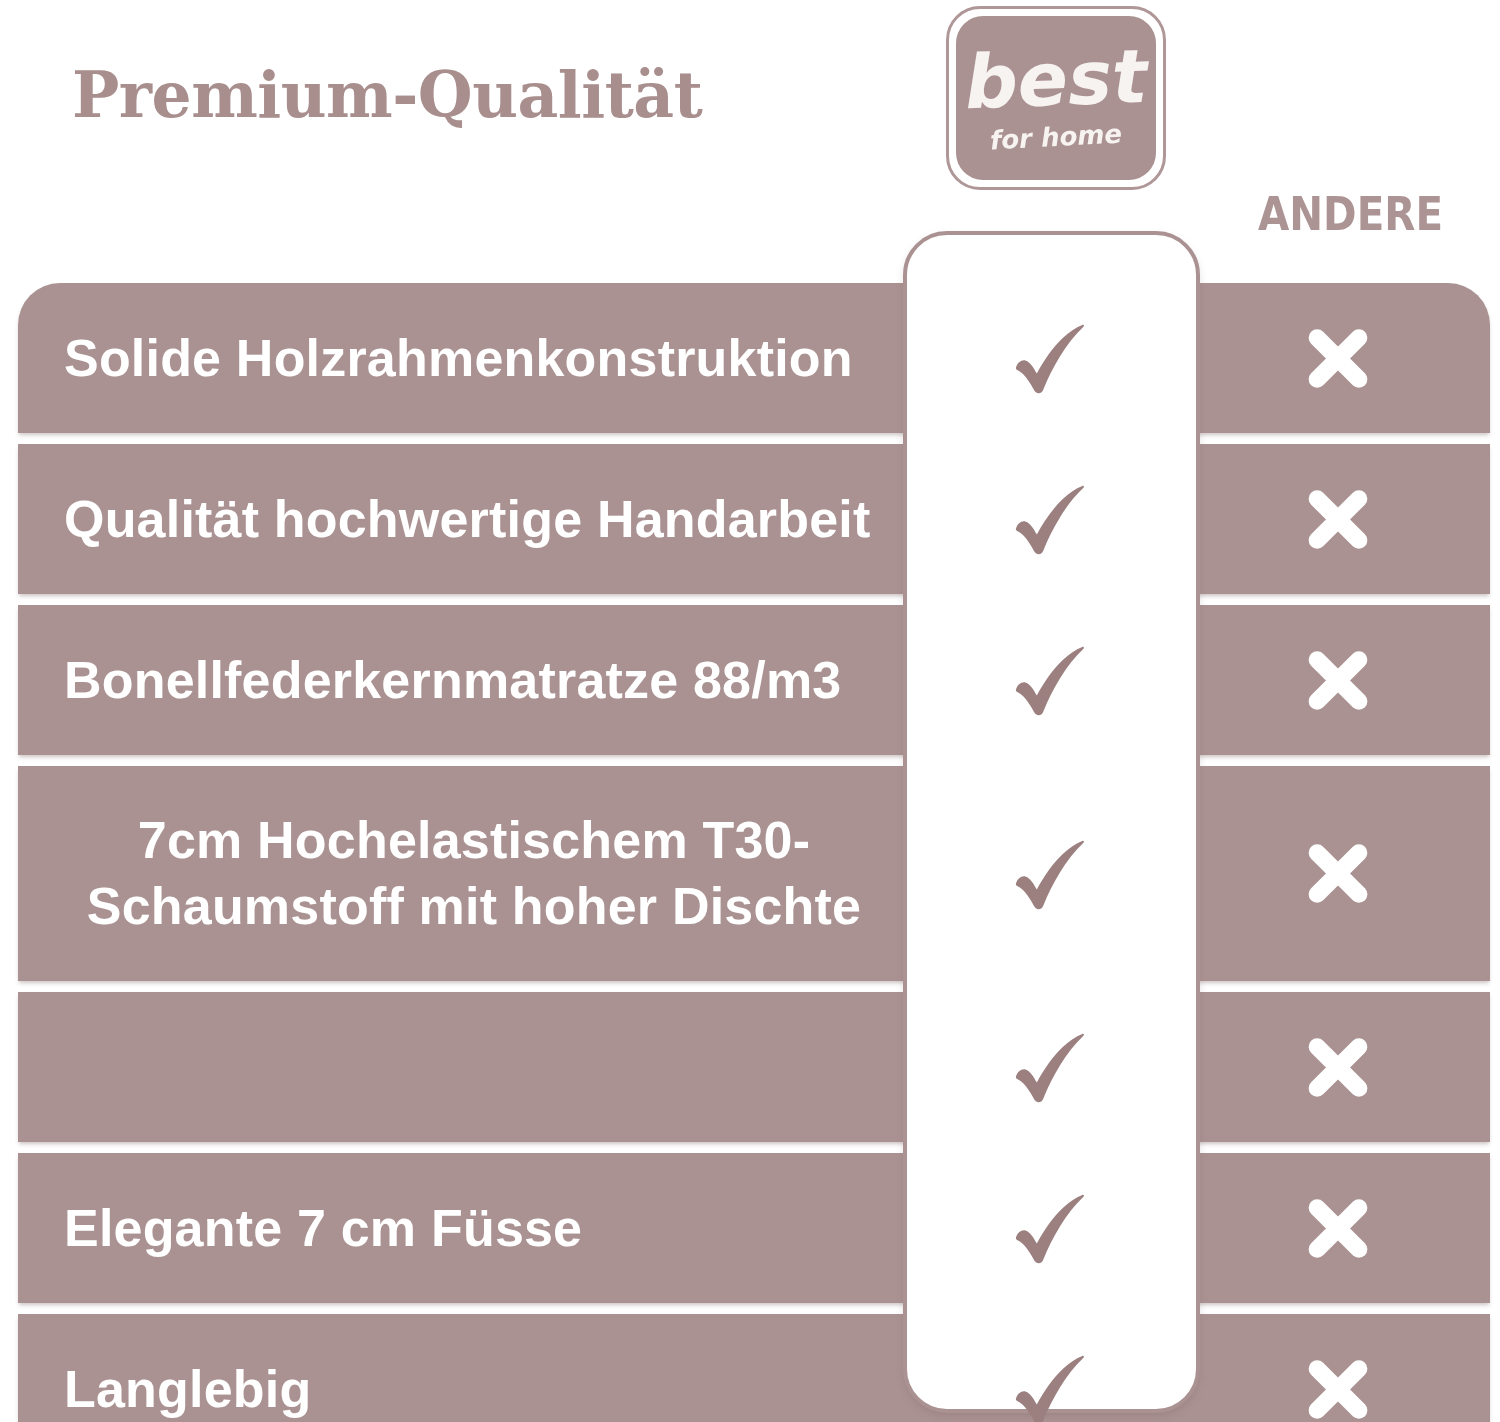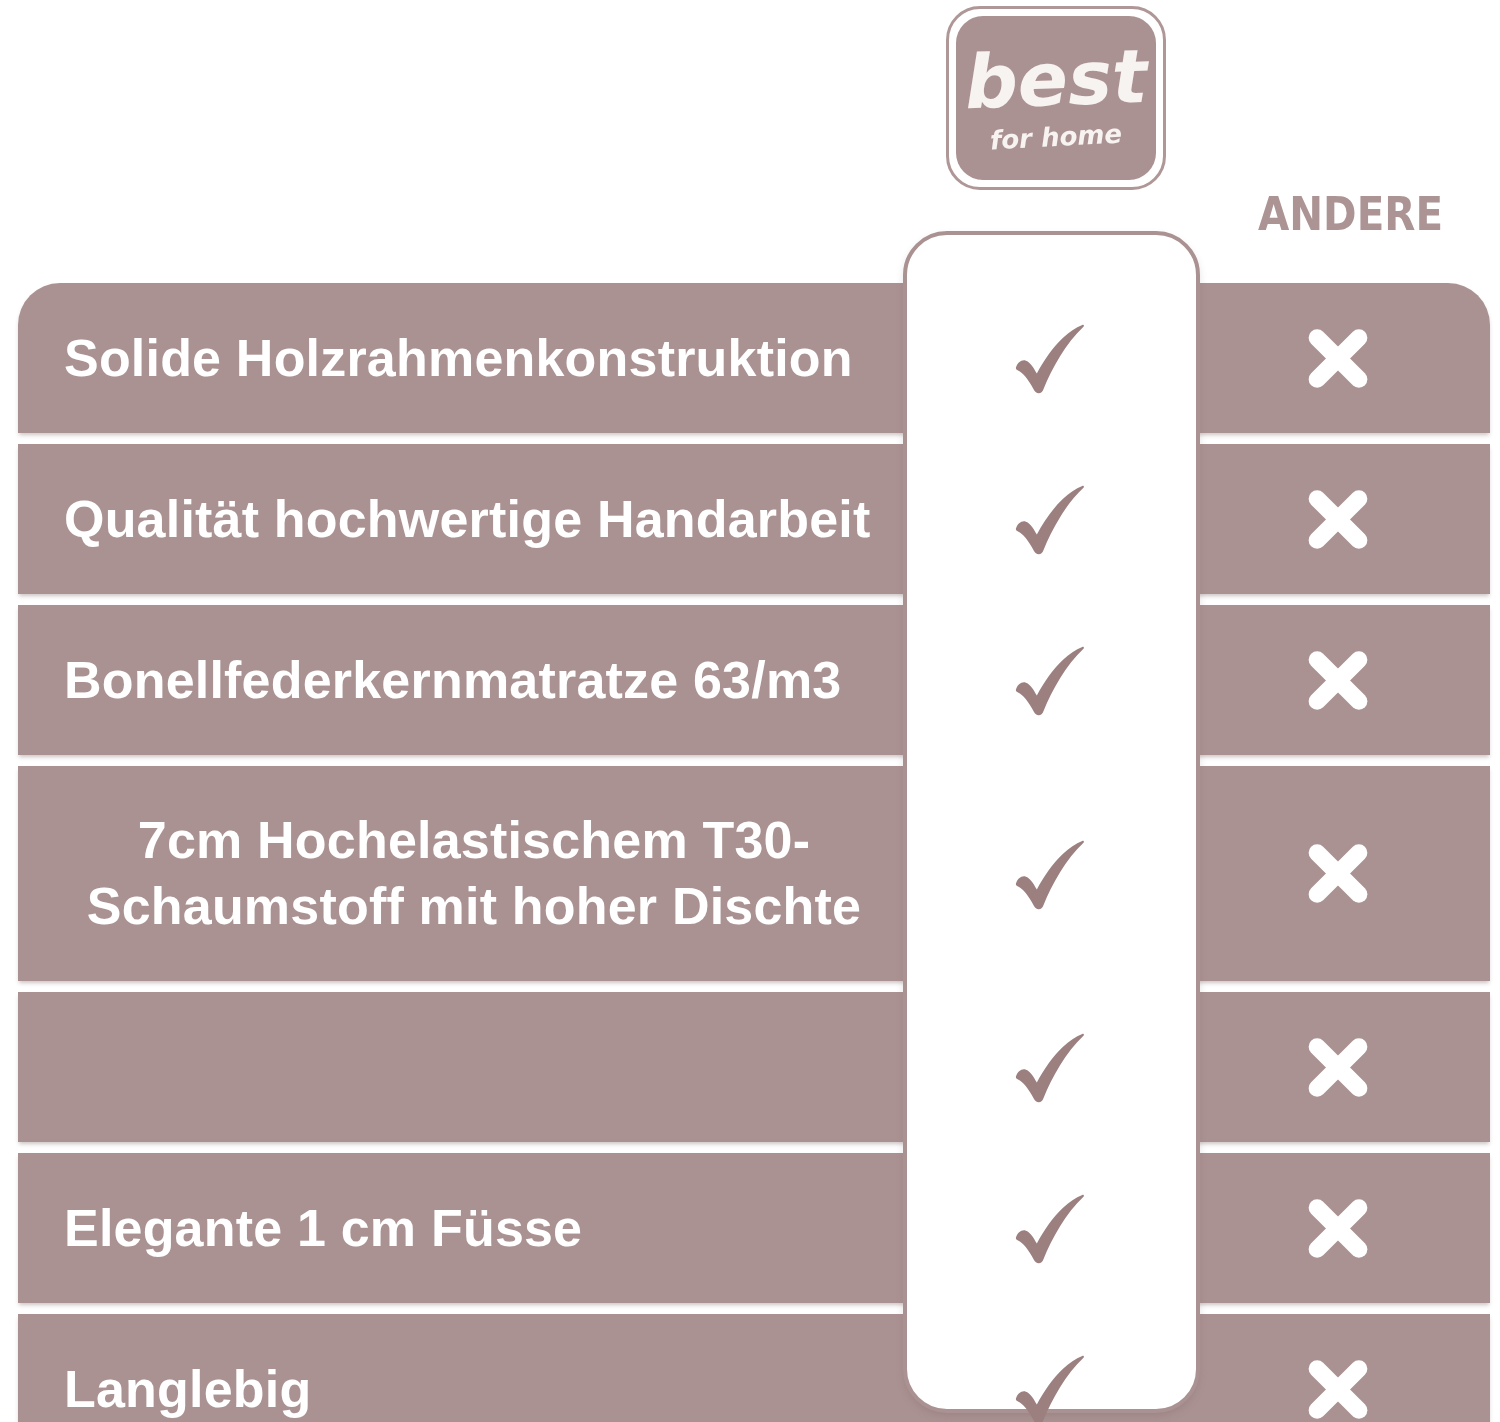--- a/index.html
+++ b/index.html
@@ -175,20 +175,21 @@
     width: 96px;
     height: 96px;
   }
   .check svg { display: block; width: 96px; height: 96px; }
 </style>
 </head>
 <body>
 
 <div id="root">
 
+  <div class="page-title">Premium-Qualität</div>
 
   <div class="brand-logo">
     <div class="brand-logo-inner">
       <div class="brand-word">best</div>
       <div class="brand-sub">for home</div>
     </div>
   </div>
 
   <div class="others-title">ANDERE</div>
 
@@ -201,42 +202,42 @@
         </div>
       </div>
       <div class="row" style="height: 150px;">
         <div class="row-label">Qualität hochwertige Handarbeit</div>
         <div class="cross">
           <span class="a"></span>
           <span class="b"></span>
         </div>
       </div>
       <div class="row" style="height: 150px;">
-        <div class="row-label">Bonellfederkernmatratze 63/m3</div>
+        <div class="row-label">Bonellfederkernmatratze 88/m3</div>
         <div class="cross">
           <span class="a"></span>
           <span class="b"></span>
         </div>
       </div>
       <div class="row" style="height: 215px; text-align: center;">
         <div class="row-label">7cm Hochelastischem T30-
 Schaumstoff mit hoher Dischte</div>
         <div class="cross">
           <span class="a"></span>
           <span class="b"></span>
         </div>
       </div>
       <div class="row" style="height: 150px;">
         <div class="cross">
           <span class="a"></span>
           <span class="b"></span>
         </div>
       </div>
       <div class="row" style="height: 150px;">
-        <div class="row-label">Elegante 1 cm Füsse</div>
+        <div class="row-label">Elegante 7 cm Füsse</div>
         <div class="cross">
           <span class="a"></span>
           <span class="b"></span>
         </div>
       </div>
       <div class="row last" style="height: 150px;">
         <div class="row-label">Langlebig</div>
         <div class="cross">
           <span class="a"></span>
           <span class="b"></span>

